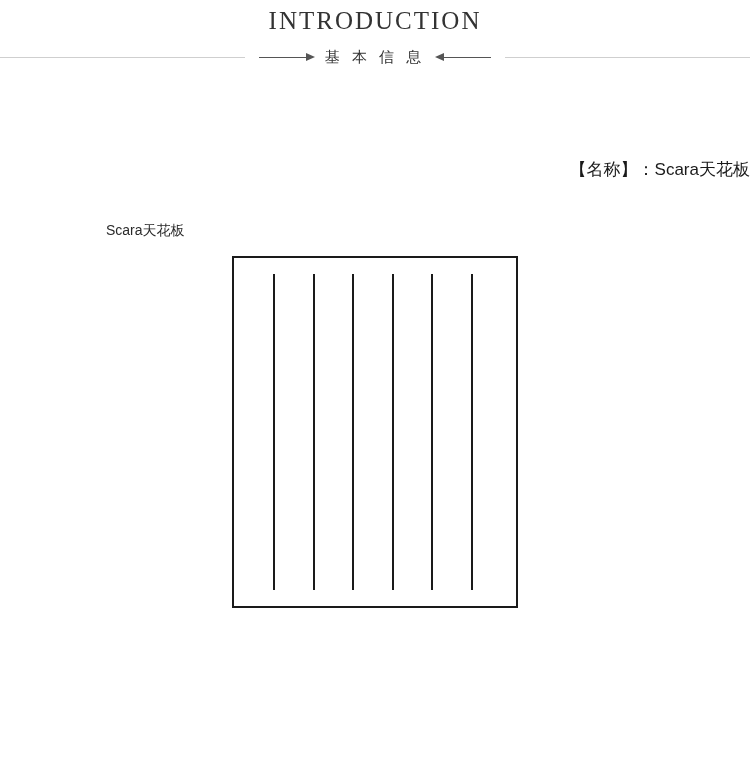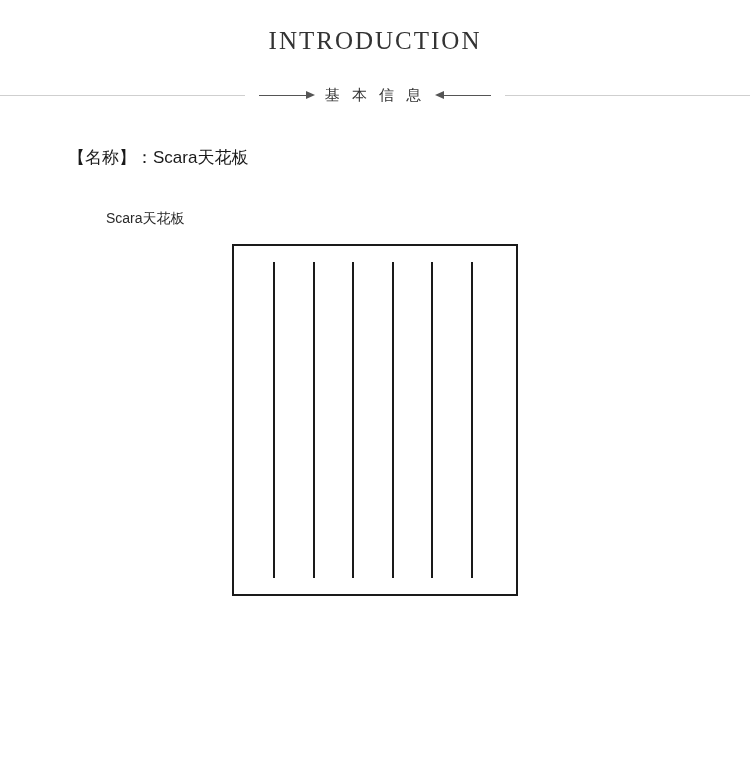--- a/index.html
+++ b/index.html
@@ -11,34 +11,34 @@
     width: 750px;
     height: 765px;
     font-family: "Liberation Sans", sans-serif;
     color: #222222;
     overflow: hidden;
     position: relative;
   }
 
   
   .header {
-    padding-top: 24px;
+    padding-top: 4px;
     text-align: center;
   }
   .header-title {
     font-family: "Liberation Serif", serif;
     font-size: 25px;
     letter-spacing: 2px;
     color: #333333;
     line-height: 34px;
   }
   .header-sub-row {
     position: relative;
     height: 34px;
-    margin-top: 20px;
+    margin-top: 2px;
   }
   .header-rule {
     position: absolute;
     top: 17px;
     height: 1px;
     background: #cfcfcf;
     width: 100%;
     left: 0;
   }
   .header-sub-wrap {
@@ -94,21 +94,22 @@
     top: 0;
     width: 0;
     height: 0;
     border-top: 4.5px solid transparent;
     border-bottom: 4.5px solid transparent;
     border-right: 9px solid #555555;
   }
 
   
   .specs {
-    margin: 36px 0 0 68px;
+    margin: 86px 0 0 68px;
+    text-align: right;
   }
   .spec-row {
     font-size: 17px;
     line-height: 20px;
     margin-bottom: 25px;
     color: #1a1a1a;
     white-space: nowrap;
   }
   .spec-label {
     letter-spacing: 0px;

